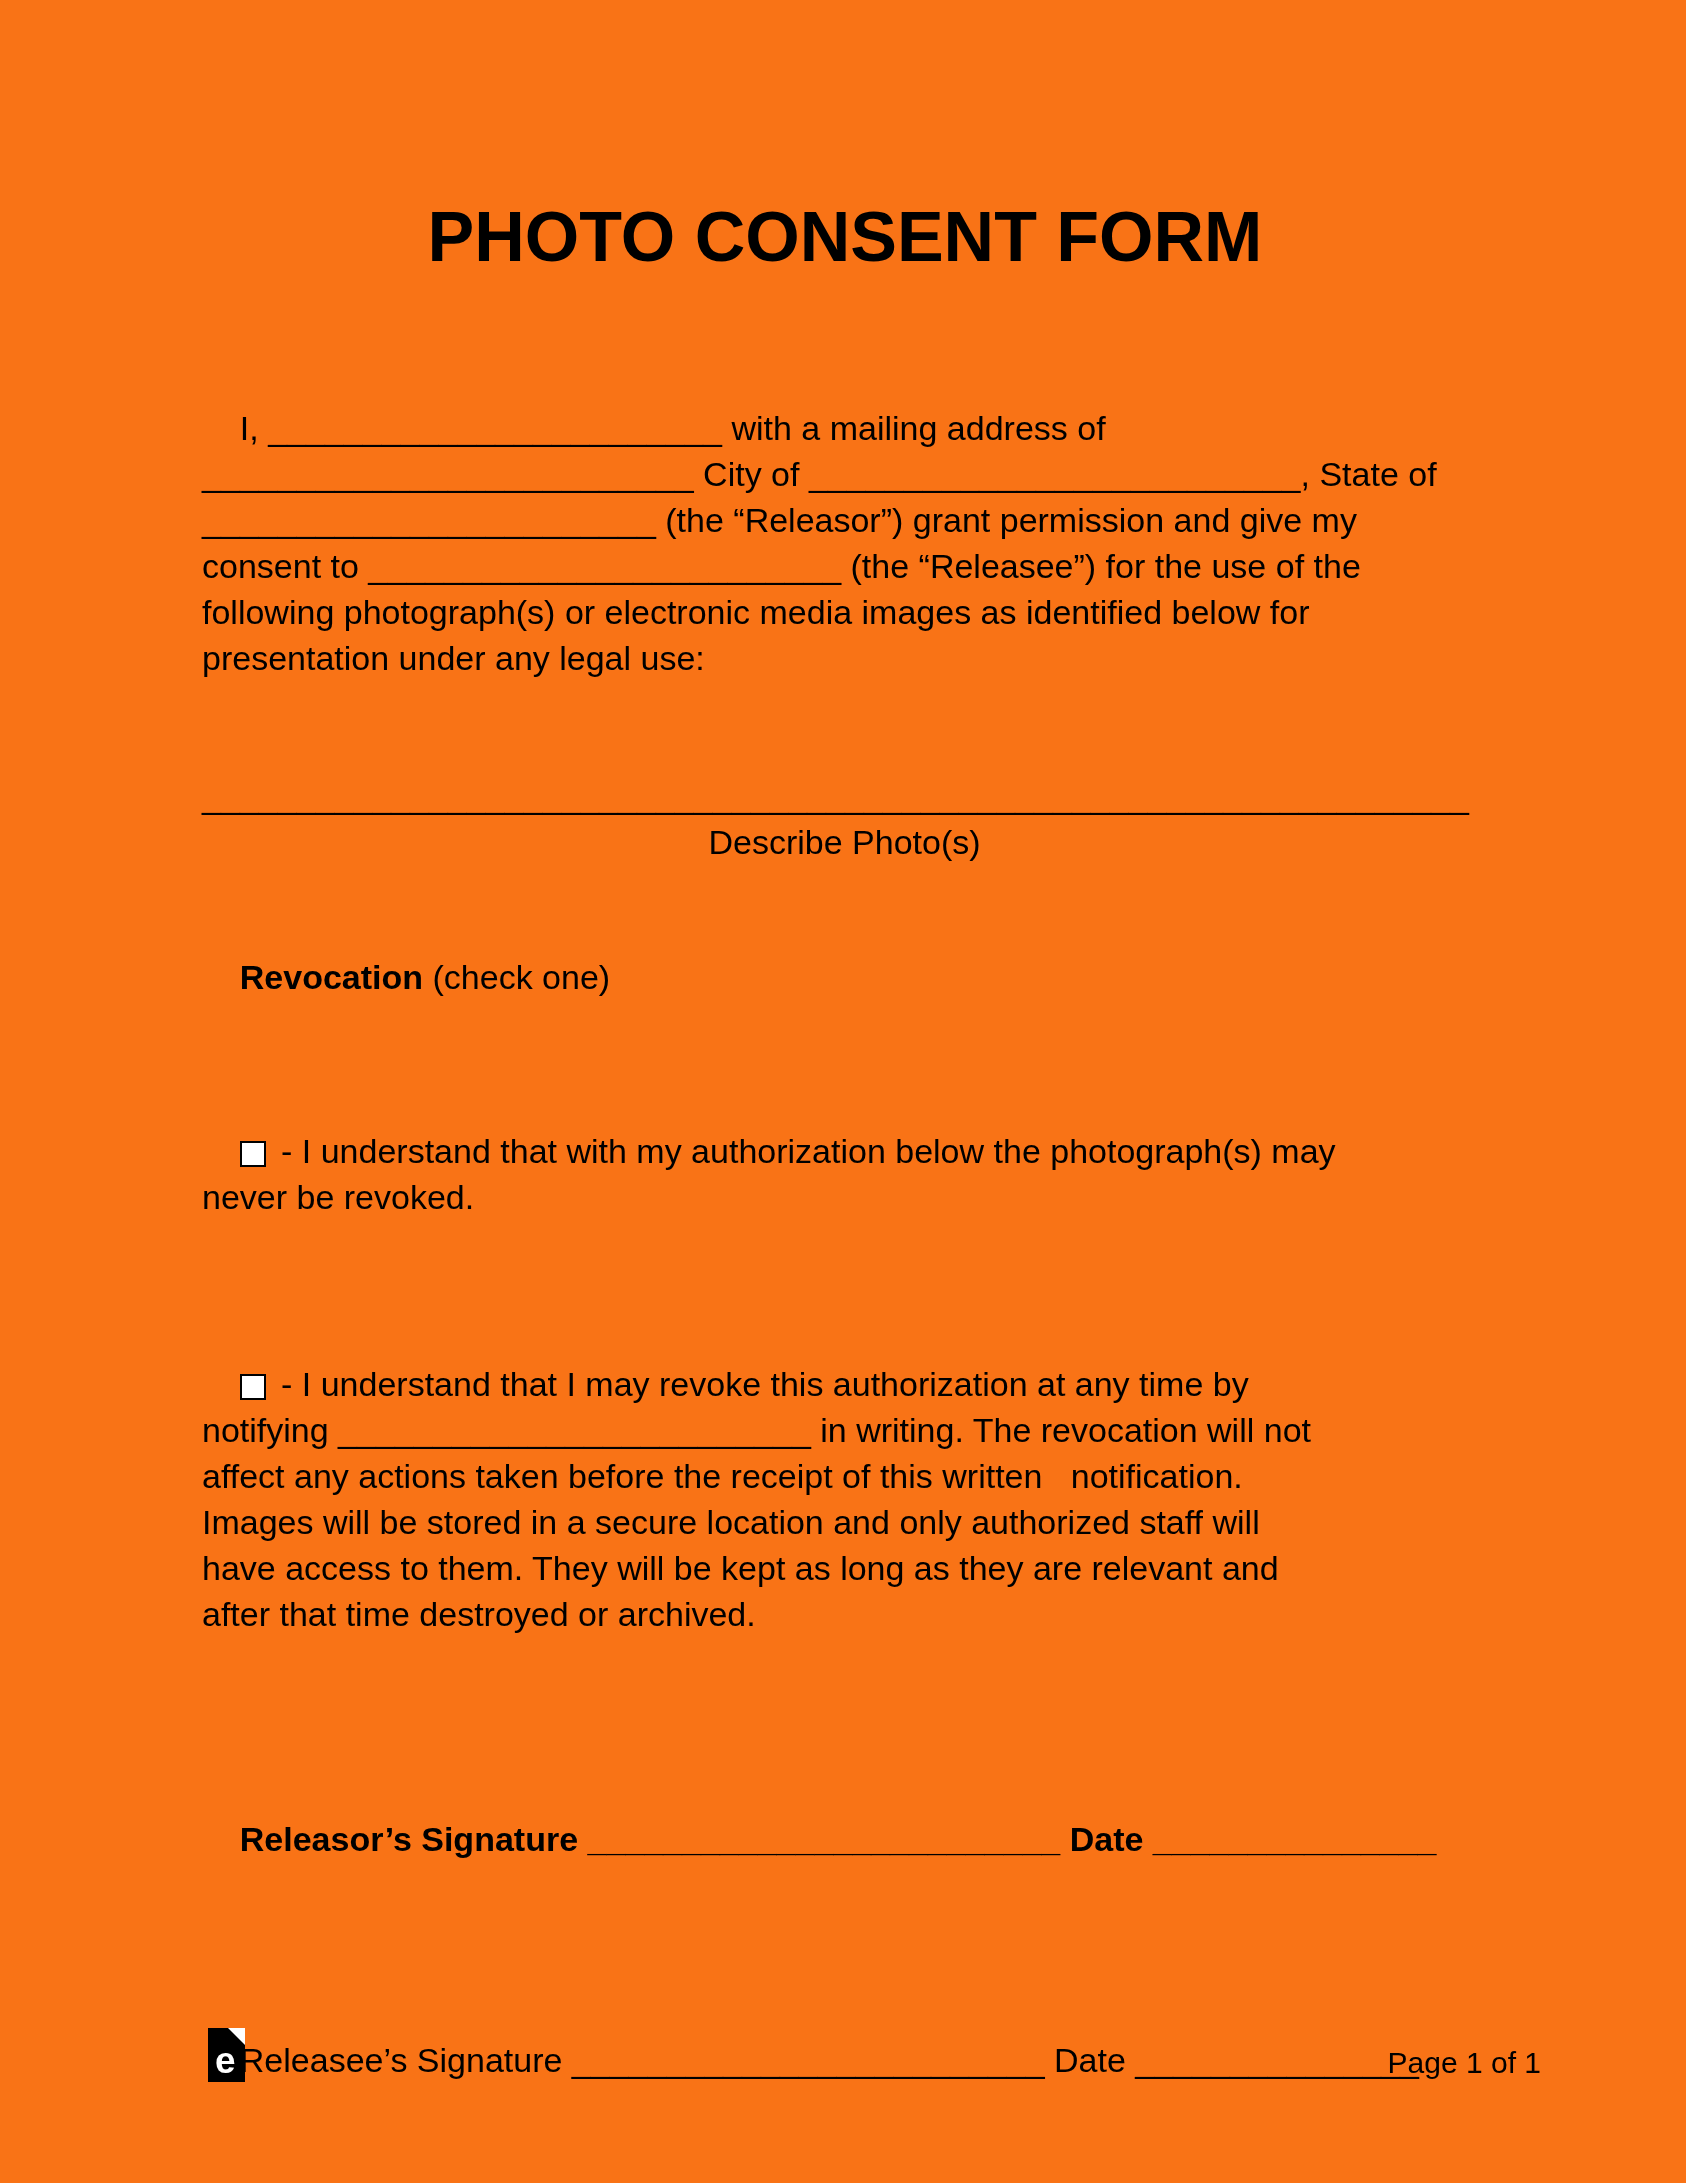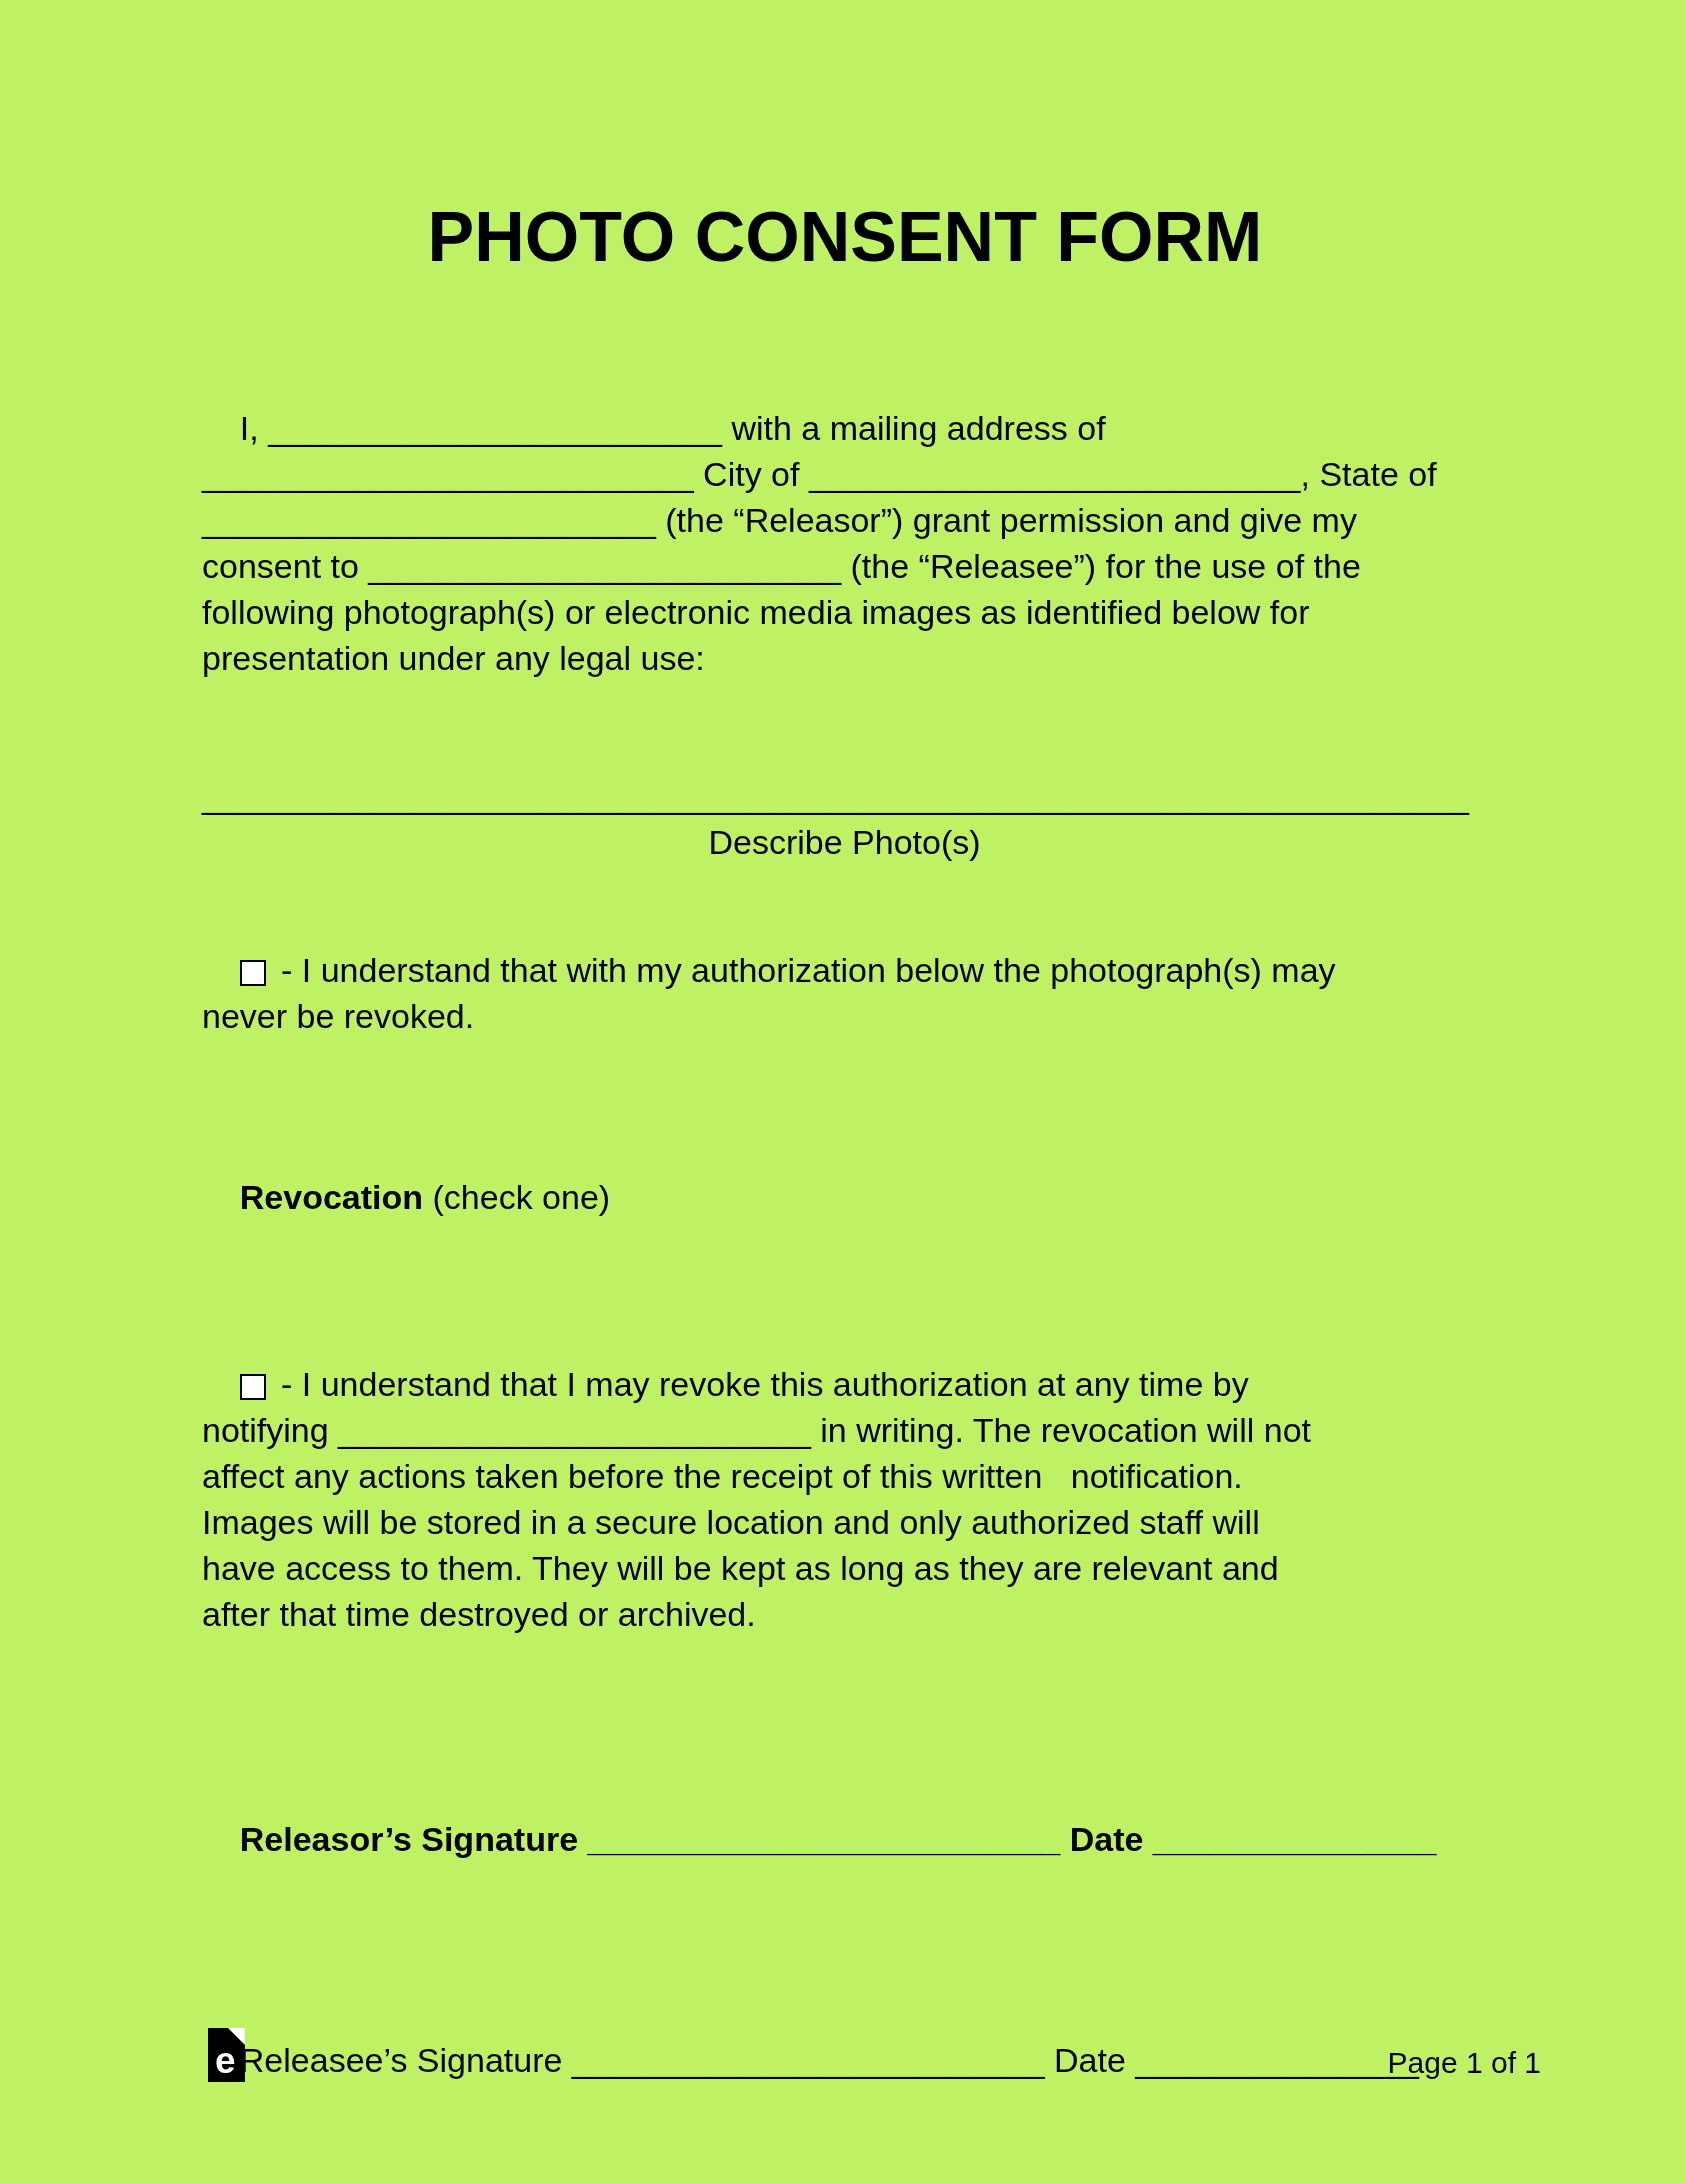--- a/index.html
+++ b/index.html
@@ -4,21 +4,21 @@
 <style>
   html, body {
     margin: 0;
     padding: 0;
     background: #ffffff;
   }
   .page {
     position: relative;
     width: 1687px;
     height: 2183px;
-    background: #bef264;
+    background: #f97316;
     box-sizing: border-box;
     padding: 202px 195px 0 202px;
     font-family: "Liberation Sans", sans-serif;
     font-size: 34px;
     line-height: 46px;
     color: #000000;
     overflow: hidden;
   }
   h1.title {
     margin: 0;
@@ -103,27 +103,27 @@
 consent to </span><span>_________________________</span><span> (the “Releasee”) for the use of the
 following photograph(s) or electronic media images as identified below for
 presentation under any legal use:</span>
   </div>
 
   <div class="describe">
     <div class="blank-line">___________________________________________________________________</div>
     <div class="caption">Describe Photo(s)</div>
   </div>
 
+  <div class="para rev-heading">
+    <span class="bold">Revocation</span><span> (check one)</span>
+  </div>
+
   <div class="para option-1">
     <span class="checkbox"></span><span> - I understand that with my authorization below the photograph(s) may
 never be revoked.</span>
-  </div>
-
-  <div class="para rev-heading">
-    <span class="bold">Revocation</span><span> (check one)</span>
   </div>
 
   <div class="para option-2">
     <span class="checkbox"></span><span> - I understand that I may revoke this authorization at any time by
 notifying </span><span>_________________________</span><span> in writing. The revocation will not
 affect any actions taken before the receipt of this written   notification.
 Images will be stored in a secure location and only authorized staff will
 have access to them. They will be kept as long as they are relevant and
 after that time destroyed or archived.</span>
   </div>

